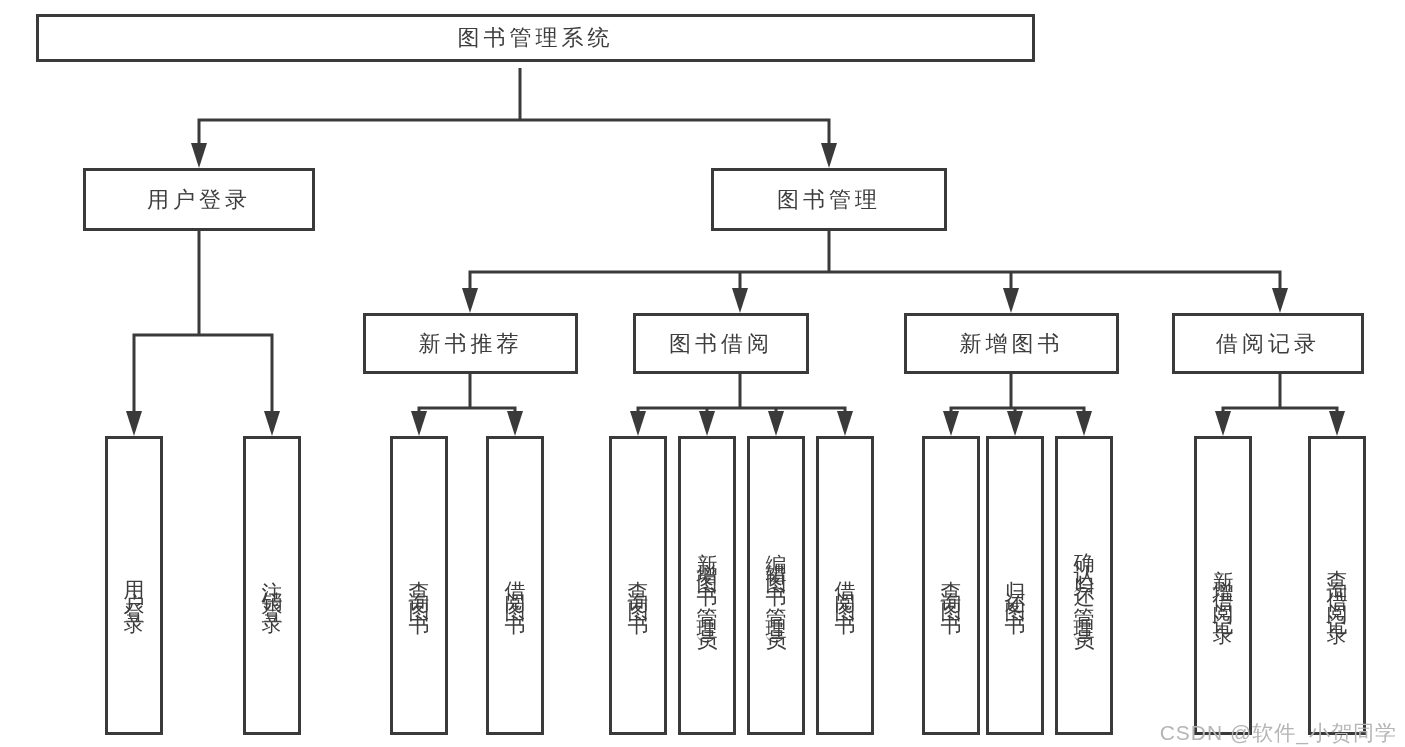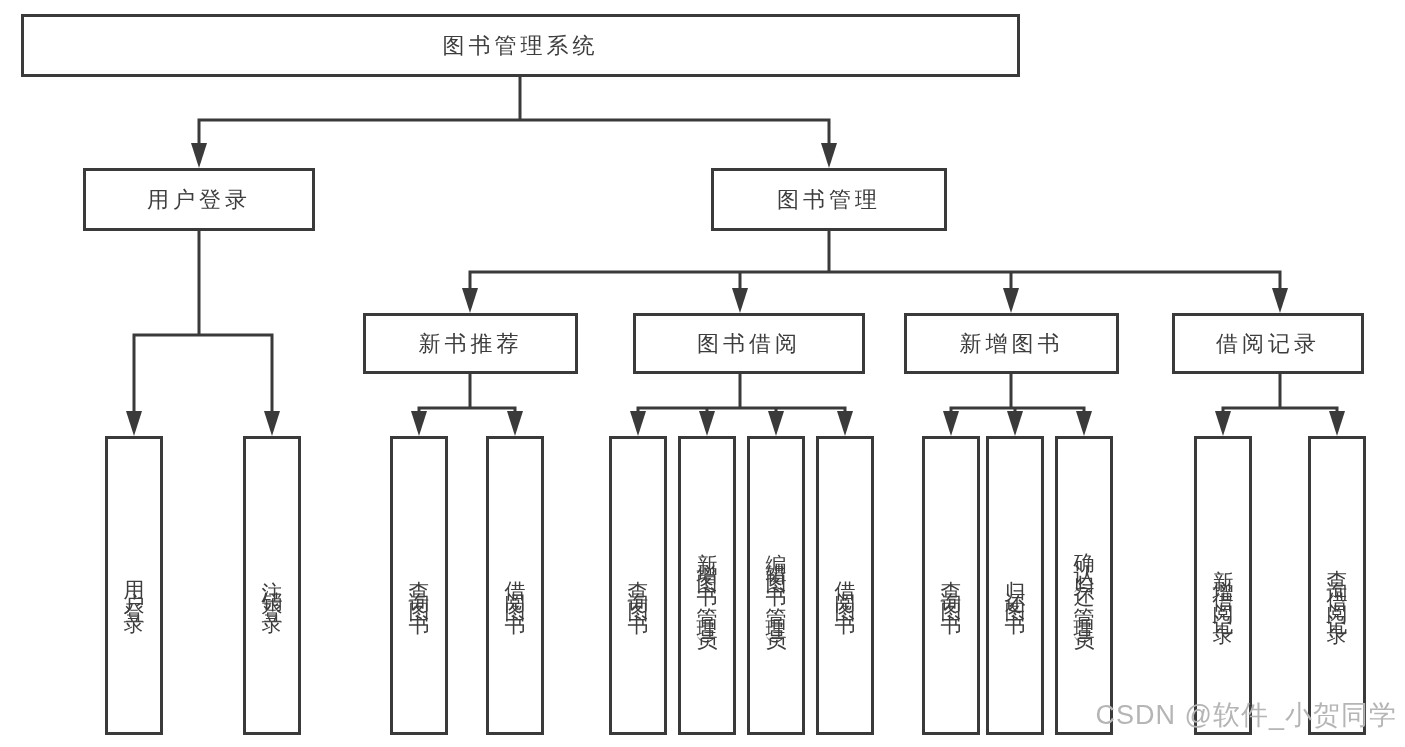--- a/index.html
+++ b/index.html
@@ -38,23 +38,23 @@
     font-size: 22px; letter-spacing: 4px;
     white-space: nowrap;
   }
   .node.v {
     writing-mode: vertical-rl;
     text-orientation: mixed;
     font-size: 21px; letter-spacing: 11px;
     white-space: normal;
   }
   .watermark {
-    position: absolute; right: 8px; bottom: 14px;
+    position: absolute; right: 8px; bottom: 0;
     color: var(--watermark);
-    font-size: 27px; letter-spacing: 1px;
+    font-size: 21px; letter-spacing: 1px;
     white-space: nowrap;
   }
 </style>
 </head>
 <body>
 
 <div class="canvas">
 
   <svg class="connectors" width="1405" height="747" viewBox="0 0 1405 747" aria-hidden="true">
 
@@ -85,27 +85,27 @@
     <path d="M1011,374 V409.5 M951,408 H1084 M951,406.5 V413 M1015,406.5 V413 M1084,406.5 V413"></path>
     <polygon points="951,436 943,411 959,411"></polygon>
     <polygon points="1015,436 1007,411 1023,411"></polygon>
     <polygon points="1084,436 1076,411 1092,411"></polygon>
 
     <path d="M1280,374 V409.5 M1223,408 H1337 M1223,406.5 V413 M1337,406.5 V413"></path>
     <polygon points="1223,436 1215,411 1231,411"></polygon>
     <polygon points="1337,436 1329,411 1345,411"></polygon>
   </svg>
 
-  <div class="node" style="left:21px;top:14px;width:999px;height:63px">图书管理系统</div>
+  <div class="node" style="left:36px;top:14px;width:999px;height:48px">图书管理系统</div>
 
   <div class="node" style="left:83px;top:168px;width:232px;height:63px">用户登录</div>
   <div class="node" style="left:711px;top:168px;width:236px;height:63px">图书管理</div>
 
   <div class="node" style="left:363px;top:313px;width:215px;height:61px">新书推荐</div>
-  <div class="node" style="left:633px;top:313px;width:232px;height:61px">图书借阅</div>
+  <div class="node" style="left:633px;top:313px;width:176px;height:61px">图书借阅</div>
   <div class="node" style="left:904px;top:313px;width:215px;height:61px">新增图书</div>
   <div class="node" style="left:1172px;top:313px;width:192px;height:61px">借阅记录</div>
 
   <div class="node v" style="left:105px;top:436px;width:58px;height:299px">用户登录</div>
   <div class="node v" style="left:243px;top:436px;width:58px;height:299px">注销登录</div>
 
   <div class="node v" style="left:390px;top:436px;width:58px;height:299px">查询图书</div>
   <div class="node v" style="left:486px;top:436px;width:58px;height:299px">借阅图书</div>
 
   <div class="node v" style="left:609px;top:436px;width:58px;height:299px">查询图书</div>

